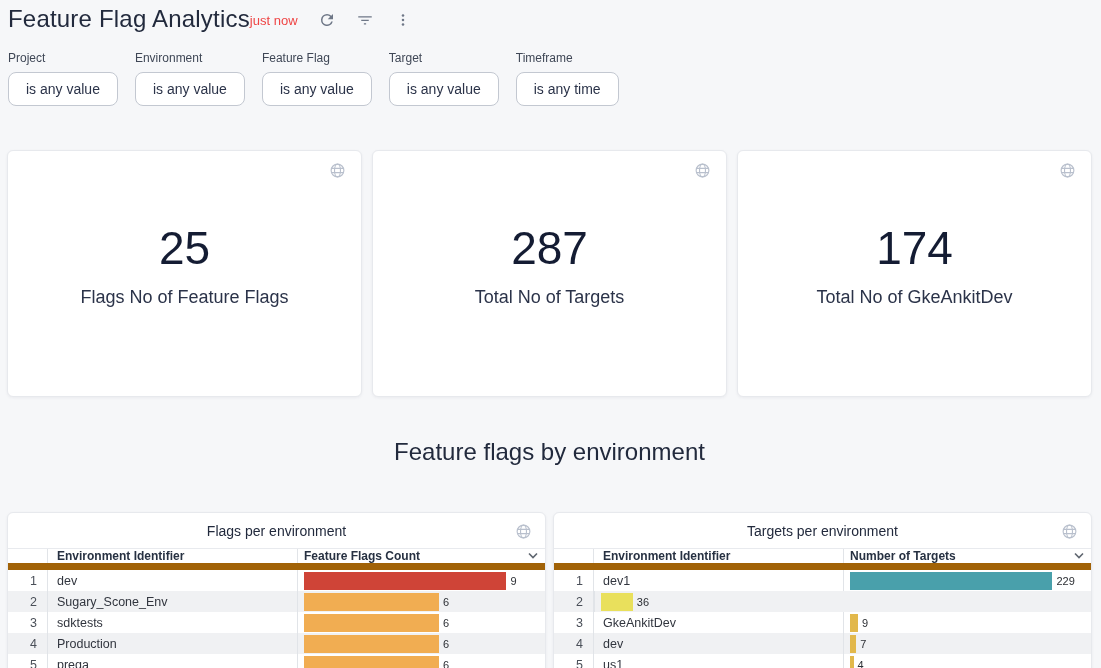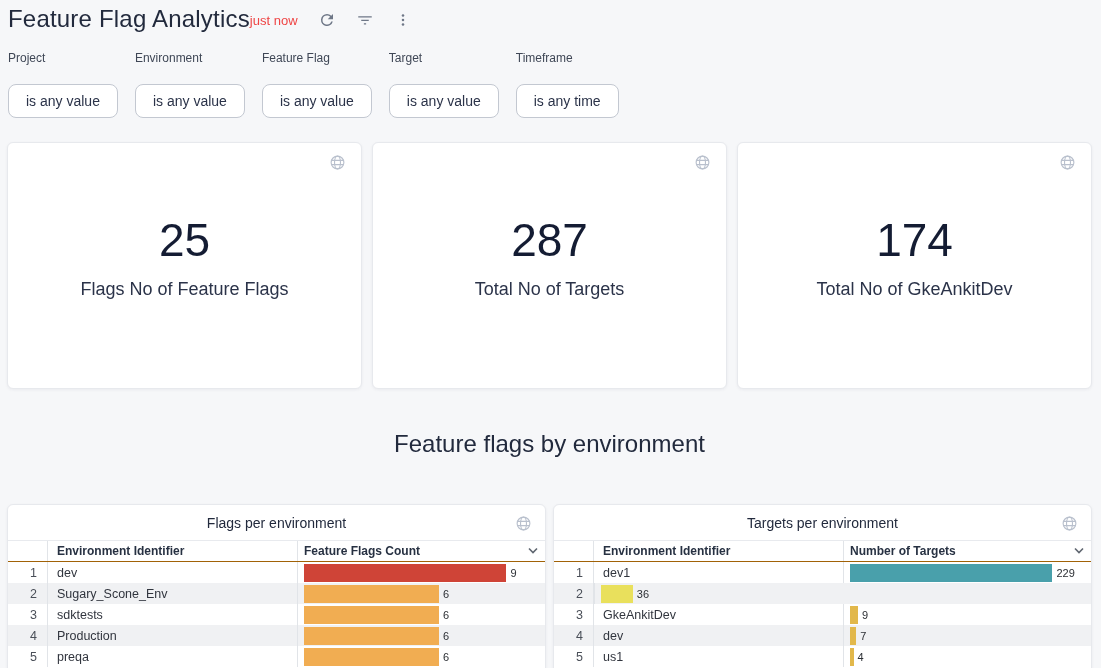--- a/index.html
+++ b/index.html
@@ -14,30 +14,30 @@
   
   .dash-header { display:flex; align-items:flex-start; padding:5px 4px 0 1px; }
   .dash-title { font-size:24px; font-weight:500; color:#222a3d; letter-spacing:.2px; }
   .header-actions { display:flex; align-items:center; gap:20px; padding-top:6px; padding-right:14px; }
   .refresh-status { font-size:13px; color:#ef4444; }
   .icon-btn { background:none; border:none; cursor:pointer; display:flex; align-items:center; justify-content:center; padding:0; }
 
   
   .filters { display:flex; gap:17px; margin-top:18px; padding-left:1px; }
   .filter-group { display:flex; flex-direction:column; }
-  .filter-label { font-size:12px; color:#3f4756; margin-bottom:19px; }
+  .filter-label { font-size:12px; color:#3f4756; margin-bottom:7px; }
   .filter-btn {
     font-family:"Liberation Sans", sans-serif;
     font-size:14px; color:#2b3349;
     background:#fff; border:1px solid #c3c8d1; border-radius:8px;
     height:34px; padding:0 17px; cursor:pointer; white-space:nowrap;
   }
 
   
-  .stats { display:flex; gap:10px; margin-top:24px; }
+  .stats { display:flex; gap:10px; margin-top:44px; }
   .stat-card {
     position:relative; flex:1; height:247px; background:#fff;
     border:1px solid #e7e9ed; border-radius:6px;
     box-shadow:0 1px 3px rgba(30,40,60,.06);
     display:flex; flex-direction:column; align-items:center; justify-content:center;
   }
   .stat-value { font-size:46px; color:#141c33; line-height:1; margin-top:-14px; }
   .stat-label { font-size:18px; color:#2b3349; margin-top:16px; }
   .tile-globe { position:absolute; top:11px; right:15px; background:none; border:none; cursor:pointer; padding:0; line-height:0; }
 
@@ -47,21 +47,21 @@
   
   .tables { display:flex; gap:7px; margin-top:46px; }
   .table-card {
     position:relative; flex:1; background:#fff; height:320px;
     border:1px solid #e7e9ed; border-radius:6px 6px 0 0;
     box-shadow:0 1px 3px rgba(30,40,60,.06);
   }
   .table-title { text-align:center; font-size:14px; color:#222a3d; padding:10px 0 9px; }
   .tbl { width:100%; }
   .tbl-row, .tbl-head { display:flex; align-items:stretch; }
-  .tbl-head { border-top:1px solid #e8eaee; border-bottom:1px solid #a16207; height:22px; }
+  .tbl-head { border-top:1px solid #e8eaee; border-bottom:7px solid #a16207; height:22px; }
   .tbl-row { height:21px; }
   .tbl-row:nth-child(even) { background:#f0f1f3; }
   .cell-num { width:40px; flex:0 0 40px; text-align:right; padding-right:10px; border-right:1px solid #e1e4e8;
               font-size:12.5px; color:#4a4f58; display:flex; align-items:center; justify-content:flex-end; }
   .cell-id { flex:1 1 auto; padding-left:9px; font-size:12.5px; color:#31353e; display:flex; align-items:center; overflow:hidden; white-space:nowrap; }
   .cell-bar { width:248px; flex:0 0 248px; border-left:1px solid #e1e4e8; display:flex; align-items:center; padding-left:6px; }
   .head .cell-num { font-weight:700; }
   .head-label { font-size:12px; font-weight:700; color:#273142; }
   .cell-bar.headcell { justify-content:space-between; padding-right:6px; cursor:pointer; }
   .cell-id.headcell { cursor:pointer; }

